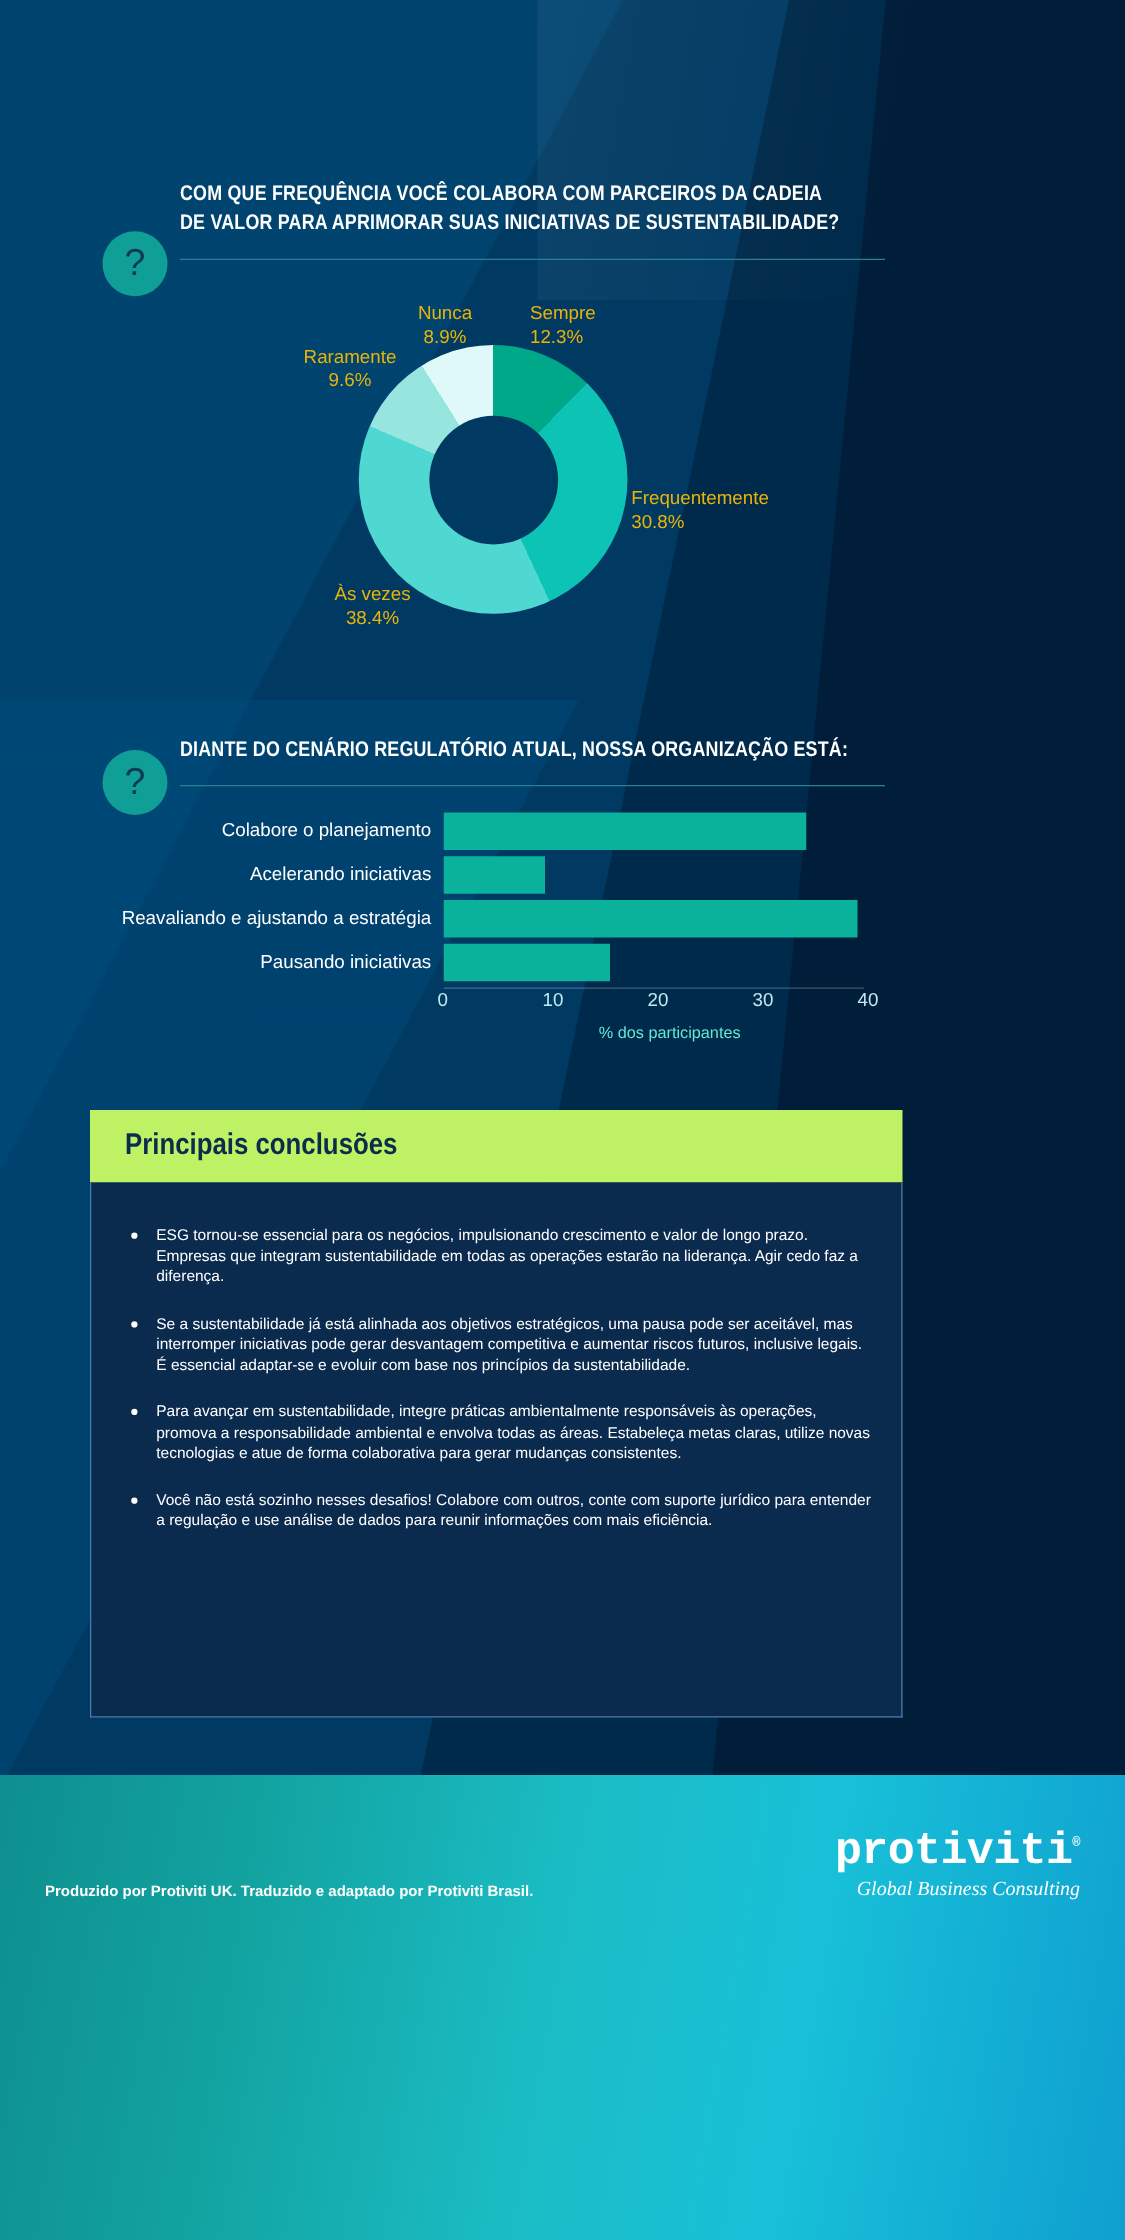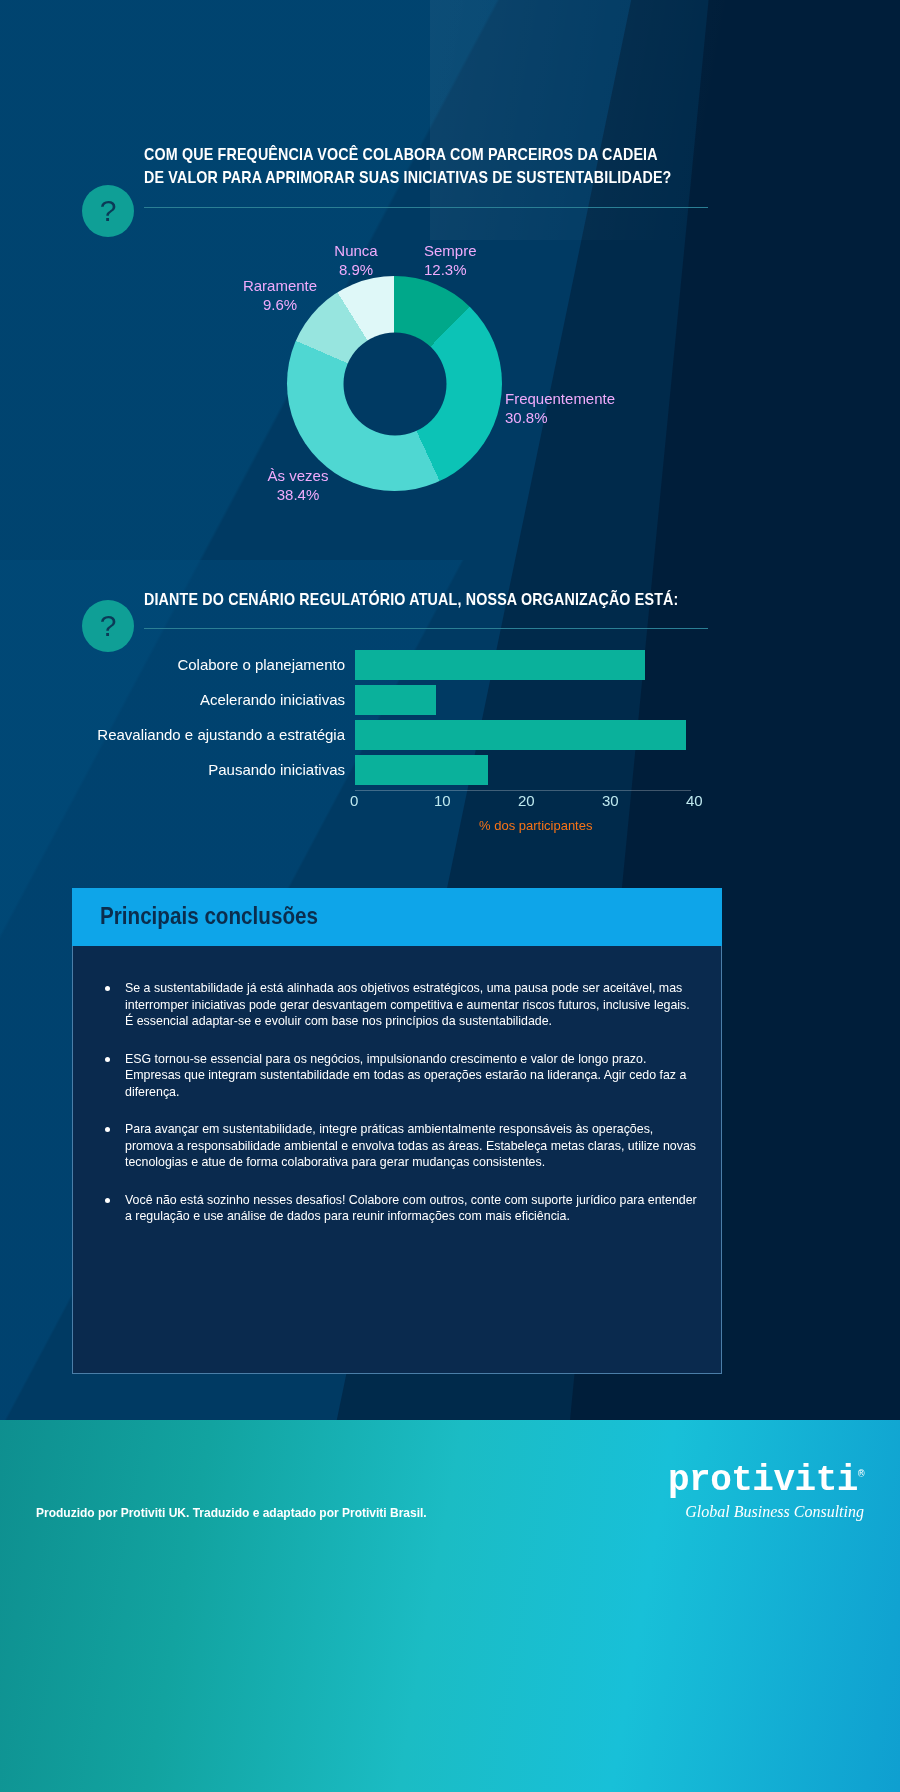--- a/index.html
+++ b/index.html
@@ -45,36 +45,36 @@
   }
   .qrule { height:1px; background:#2b7f94; }
 
   
   .donut-wrap { position:absolute; left:287px; top:276px; width:215px; height:215px; }
   .donut { width:215px; height:215px; border-radius:50%; }
   .donut-hole {
     position:absolute; left:50%; top:50%; transform:translate(-50%,-50%);
     width:103px; height:103px; border-radius:50%; background:#003a63;
   }
-  .dlabel { position:absolute; color:#f0abfc; font-size:15px; line-height:19px; }
+  .dlabel { position:absolute; color:#eab308; font-size:15px; line-height:19px; }
   .dlabel .v { display:block; }
 
   
   .bc { position:absolute; left:0; top:640px; width:900px; height:230px; }
   .bc-cat { position:absolute; right:0; width:300px; text-align:right;
             color:#fff; font-size:15px; white-space:nowrap; }
   .bc-bar { position:absolute; height:30px; background:#0ab19b; }
   .bc-axis { position:absolute; left:355px; top:150px; width:336px; height:1px; background:rgba(255,255,255,.25); }
   .bc-tick { position:absolute; color:#bfe9ef; font-size:15px; top:152px; }
-  .bc-xlabel { position:absolute; top:178px; color:#f97316; font-size:13px; }
+  .bc-xlabel { position:absolute; top:178px; color:#5eead4; font-size:13px; }
 
   
   .concl-head {
     position:absolute; left:72px; top:888px; width:650px; height:58px;
-    background:#0ea5e9;
+    background:#bef264;
   }
   .concl-head span {
     position:absolute; left:28px; top:14px;
     color:#0b2d4d; font-size:24px; font-weight:bold;
     font-family:"Liberation Sans Narrow","Liberation Sans", sans-serif;
     transform: scaleX(.86); transform-origin:left center;
   }
   .concl-box {
     position:absolute; left:72px; top:946px; width:650px; height:428px;
     background:#0a2a4e; border:1px solid #4b7ea8; border-top:none;
@@ -183,25 +183,25 @@
     <div class="bc-xlabel" style="left:479px;">% dos participantes</div>
   </div>
 
   <div class="concl-head">
     <span>Principais conclusões</span>
   </div>
   <div class="concl-box">
     <div class="bullets" id="bullets">
         <div class="bullet">
           <span class="dot"></span>
+          <p>ESG tornou-se essencial para os negócios, impulsionando crescimento e valor de longo prazo. Empresas que integram sustentabilidade em todas as operações estarão na liderança. Agir cedo faz a diferença.</p>
+        </div>
+        <div class="bullet">
+          <span class="dot"></span>
           <p>Se a sustentabilidade já está alinhada aos objetivos estratégicos, uma pausa pode ser aceitável, mas interromper iniciativas pode gerar desvantagem competitiva e aumentar riscos futuros, inclusive legais. É essencial adaptar-se e evoluir com base nos princípios da sustentabilidade.</p>
-        </div>
-        <div class="bullet">
-          <span class="dot"></span>
-          <p>ESG tornou-se essencial para os negócios, impulsionando crescimento e valor de longo prazo. Empresas que integram sustentabilidade em todas as operações estarão na liderança. Agir cedo faz a diferença.</p>
         </div>
         <div class="bullet">
           <span class="dot"></span>
           <p>Para avançar em sustentabilidade, integre práticas ambientalmente responsáveis às operações, promova a responsabilidade ambiental e envolva todas as áreas. Estabeleça metas claras, utilize novas tecnologias e atue de forma colaborativa para gerar mudanças consistentes.</p>
         </div>
         <div class="bullet">
           <span class="dot"></span>
           <p>Você não está sozinho nesses desafios! Colabore com outros, conte com suporte jurídico para entender a regulação e use análise de dados para reunir informações com mais eficiência.</p>
         </div>
       </div>

